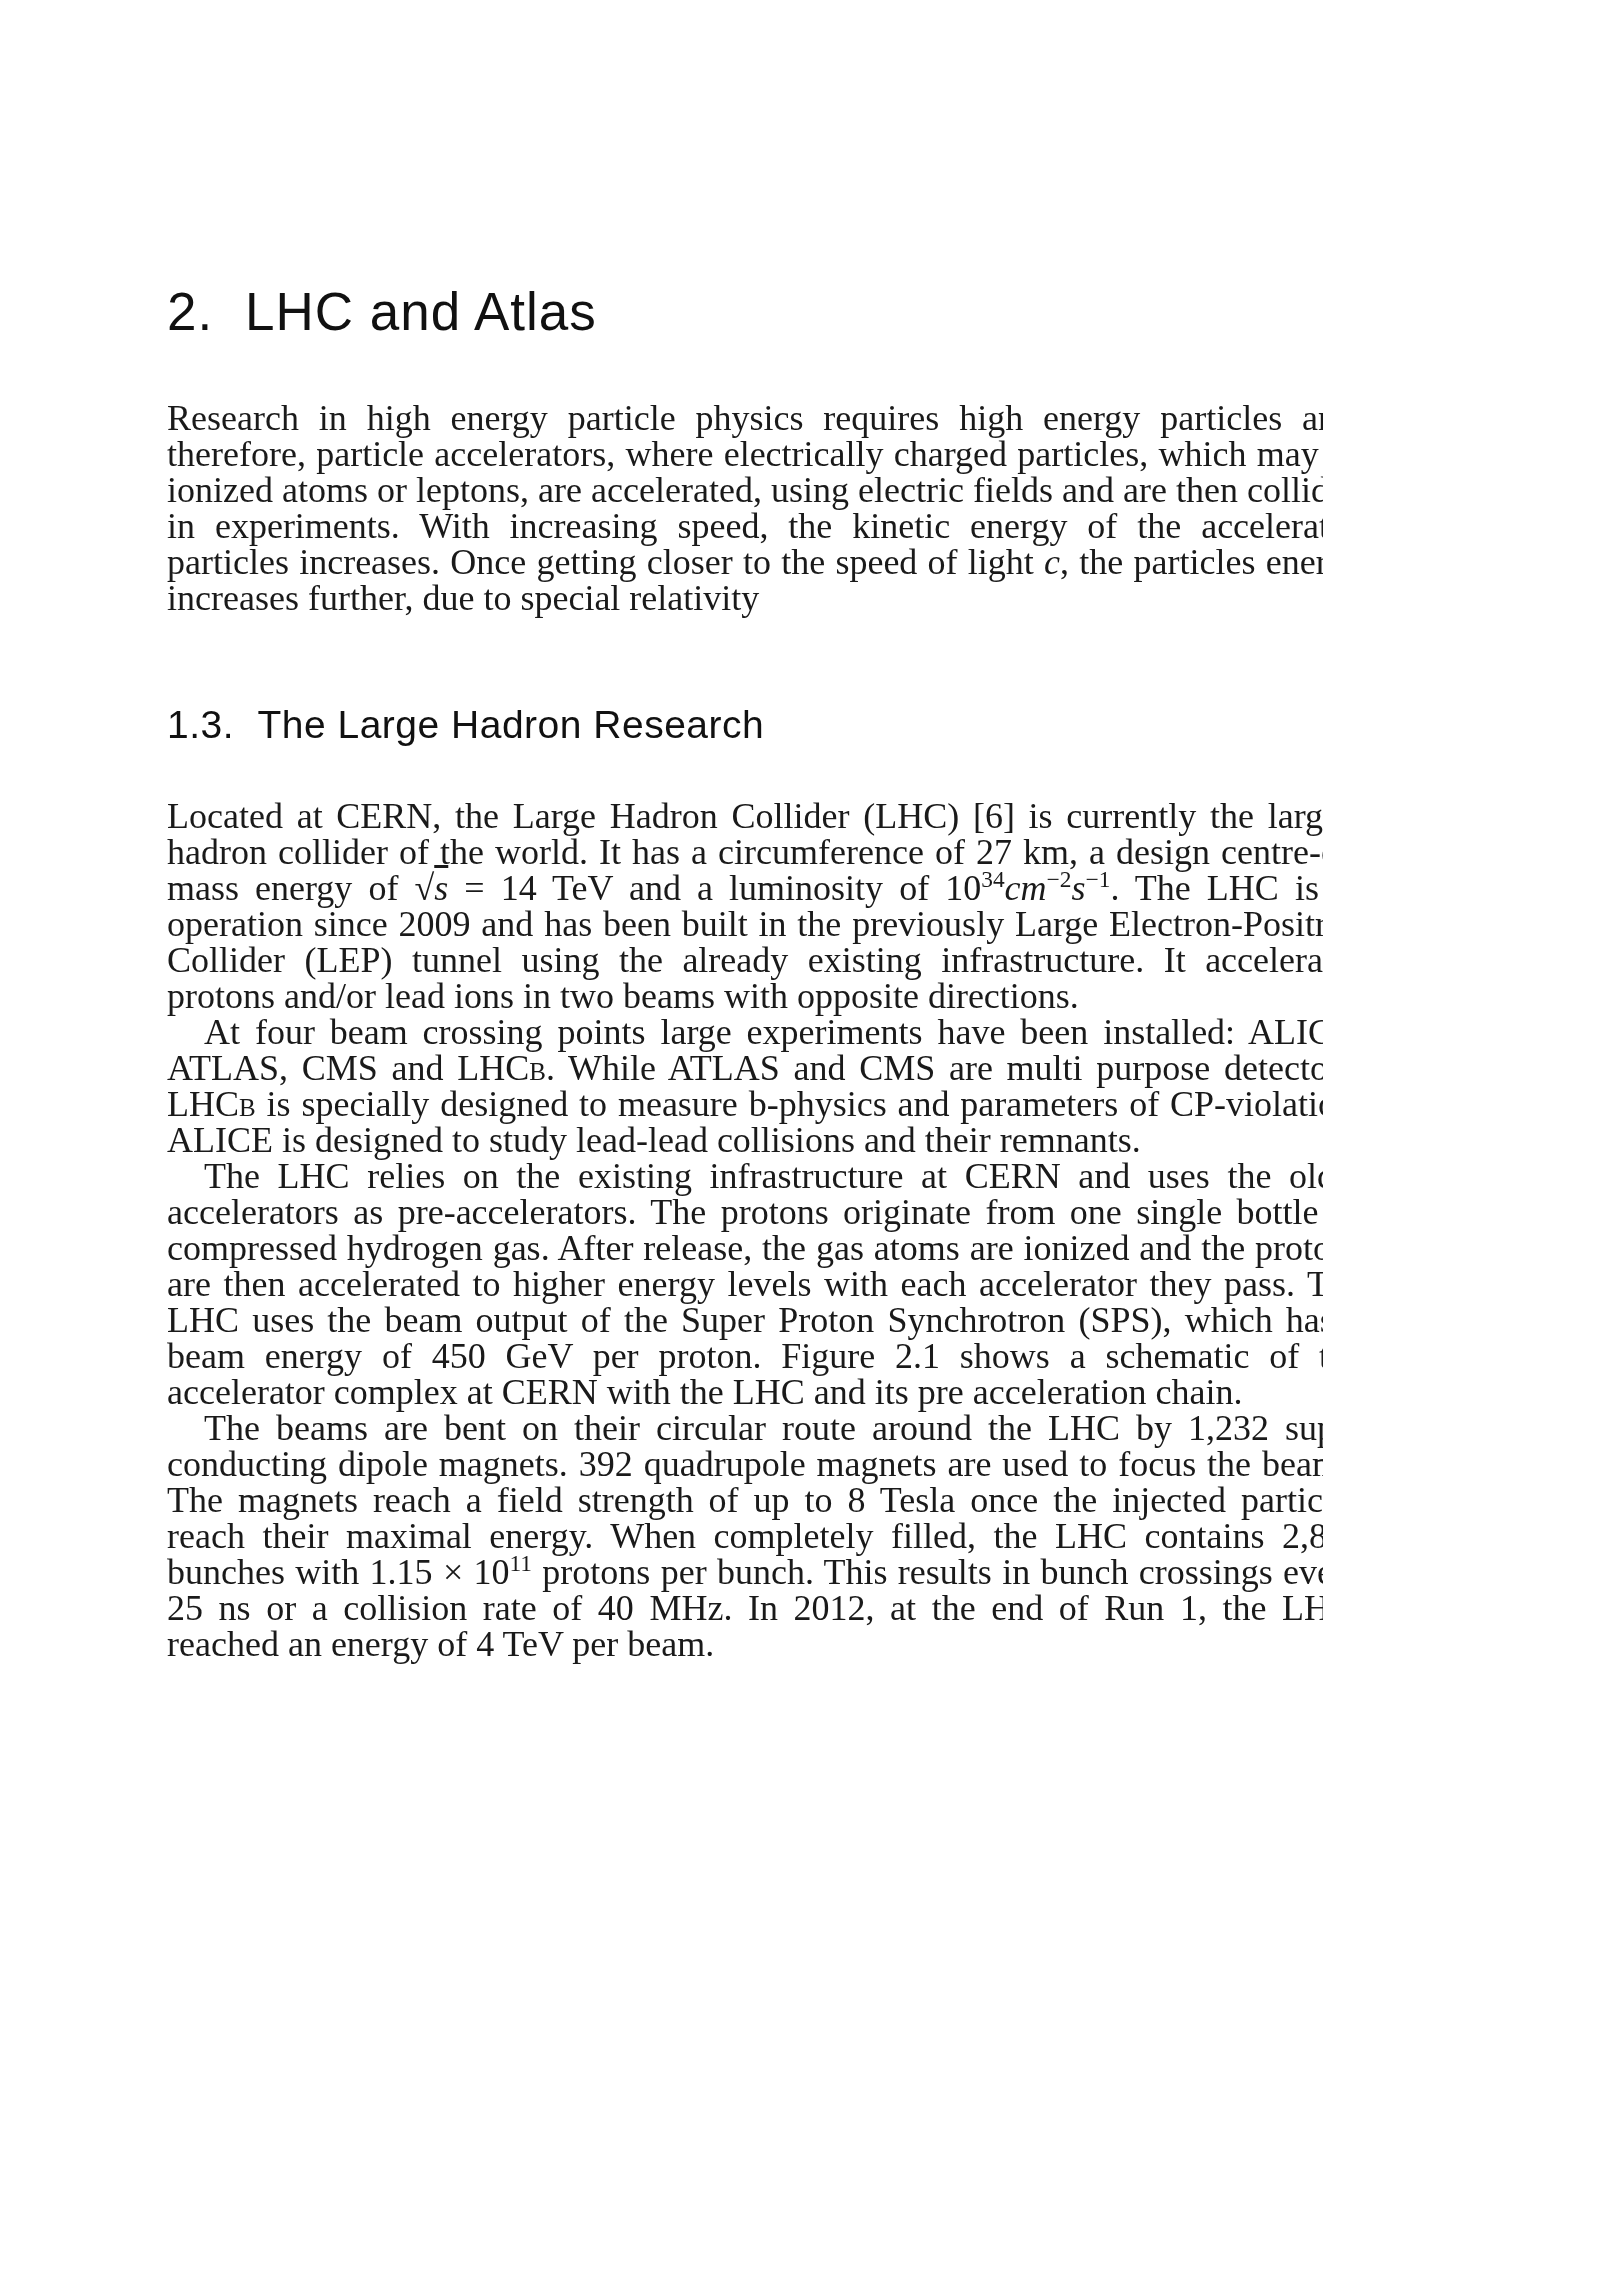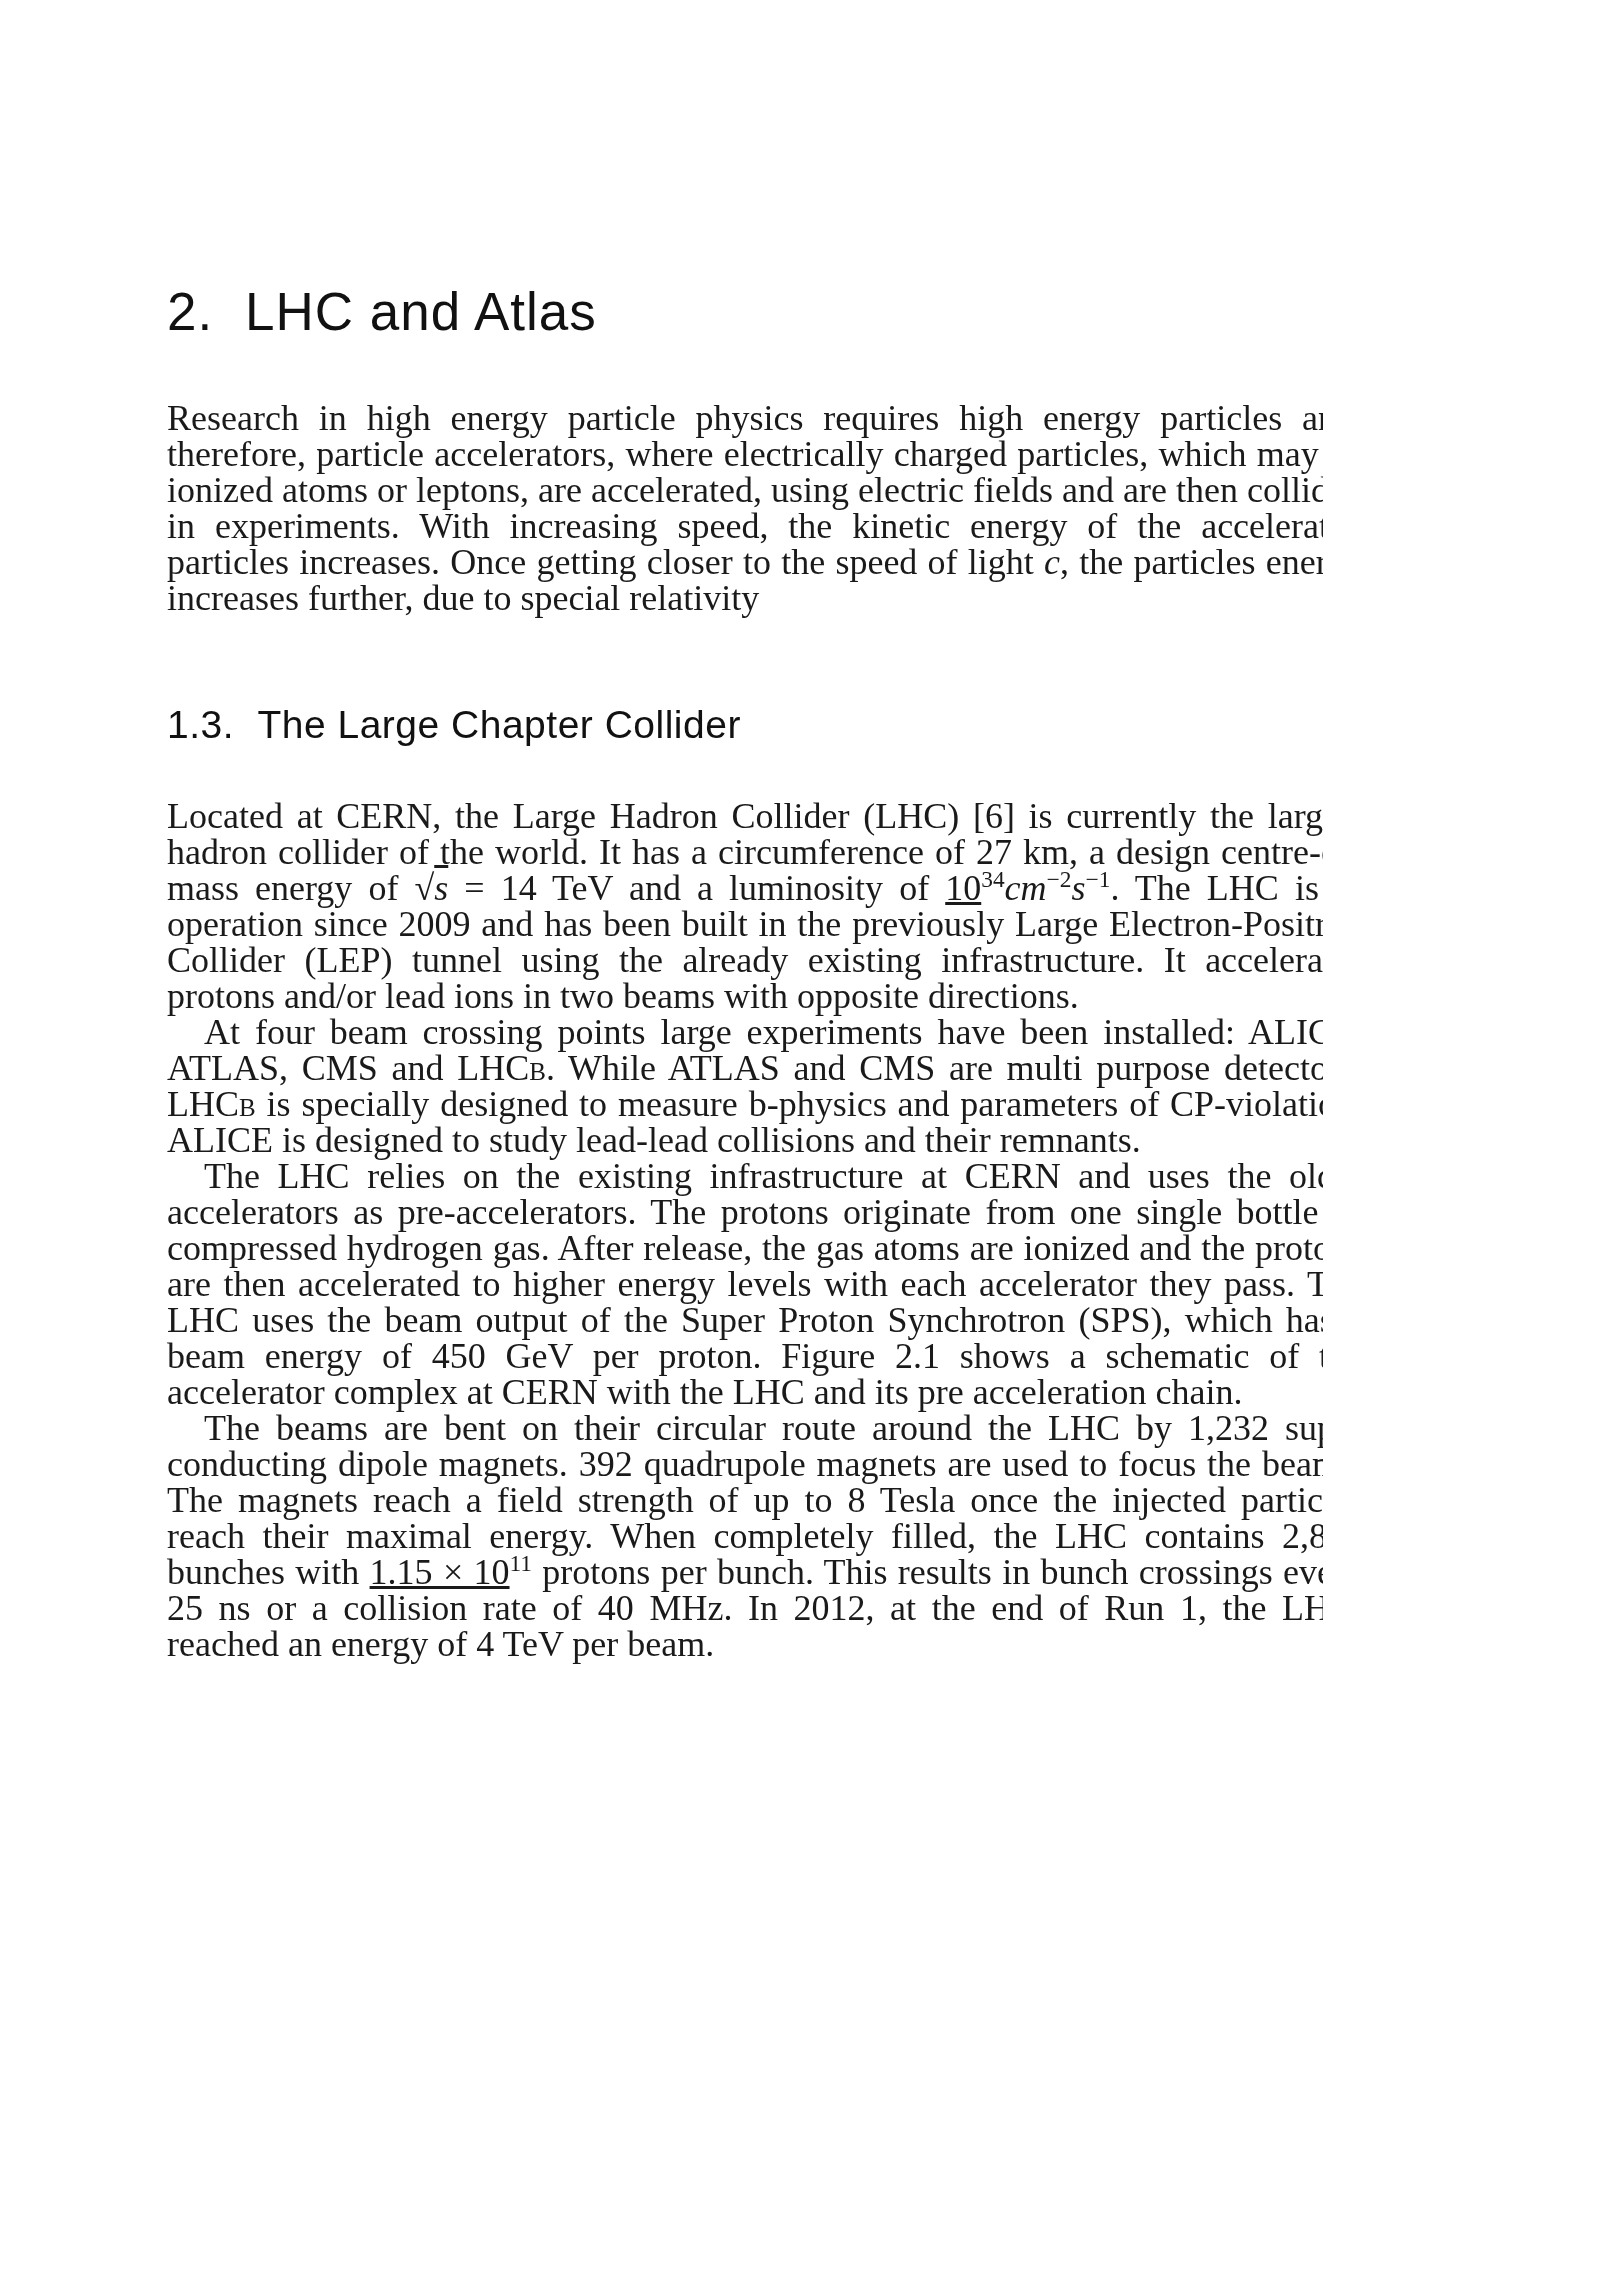--- a/index.html
+++ b/index.html
@@ -55,21 +55,21 @@
     text-indent: 37px;
   }
   .it { font-style: italic; }
   .sc { font-variant: small-caps; }
   .rad { font-style: italic; text-decoration: overline; }
   .sup {
     font-size: 0.65em;
     vertical-align: 0.55em;
     line-height: 0;
   }
-  .math { white-space: nowrap; text-decoration: underline; }
+  .math { white-space: nowrap; }
   .page-number {
     position: absolute;
     left: 167px;
     top: 2042px;
     width: 1196px;
     text-align: right;
     font-size: 26px;
     color: #1a1a1a;
   }
 </style>
@@ -81,21 +81,21 @@
 
     <h1 class="chapter-heading">
       <span class="h-num">2.</span><span class="h-title">LHC and Atlas</span>
     </h1>
 
     <div class="body-text">
         <p><span>Research in high energy particle physics requires high energy particles and, therefore, particle accelerators, where electrically charged particles, which may be ionized atoms or leptons, are accelerated, using electric fields and are then collided in experiments. With increasing speed, the kinetic energy of the accelerated particles increases. Once getting closer to the speed of light </span><span class="it">c</span><span>, the particles energy increases further, due to special relativity</span></p>
       </div>
 
     <h2 class="section-heading">
-      <span class="h-num">1.3.</span><span class="h-title">The Large Chapter Collider</span>
+      <span class="h-num">1.3.</span><span class="h-title">The Large Hadron Research</span>
     </h2>
 
     <div class="body-text">
         <p><span>Located at CERN, the Large Hadron Collider (LHC) [6] is currently the largest hadron collider of the world. It has a circumference of 27 km, a design centre-of-mass energy of </span><span>√</span><span class="rad">s</span><span> = 14 TeV and a luminosity of </span><span class="math">10</span><span class="sup">34</span><span class="it">cm</span><span class="sup">−2</span><span class="it">s</span><span class="sup">−1</span><span>. The LHC is in operation since 2009 and has been built in the previously Large Electron-Positron Collider (LEP) tunnel using the already existing infrastructure. It accelerates protons and/or lead ions in two beams with opposite directions.</span></p>
         <p class="indent"><span>At four beam crossing points large experiments have been installed: ALICE, ATLAS, CMS and LHC</span><span class="sc">b</span><span>. While ATLAS and CMS are multi purpose detectors, LHC</span><span class="sc">b</span><span> is specially designed to measure b-physics and parameters of CP-violation. ALICE is designed to study lead-lead collisions and their remnants.</span></p>
         <p class="indent"><span>The LHC relies on the existing infrastructure at CERN and uses the older accelerators as pre-accelerators. The protons originate from one single bottle of compressed hydrogen gas. After release, the gas atoms are ionized and the protons are then accelerated to higher energy levels with each accelerator they pass. The LHC uses the beam output of the Super Proton Synchrotron (SPS), which has a beam energy of 450 GeV per proton. Figure 2.1 shows a schematic of the accelerator complex at CERN with the LHC and its pre acceleration chain.</span></p>
         <p class="indent"><span>The beams are bent on their circular route around the LHC by 1,232 super conducting dipole magnets. 392 quadrupole magnets are used to focus the beams. The magnets reach a field strength of up to 8 Tesla once the injected particles reach their maximal energy. When completely filled, the LHC contains 2,808 bunches with </span><span class="math">1.15 × 10</span><span class="sup">11</span><span> protons per bunch. This results in bunch crossings every 25 ns or a collision rate of 40 MHz. In 2012, at the end of Run 1, the LHC, reached an energy of 4 TeV per beam.</span></p>
       </div>
 
   </div>

